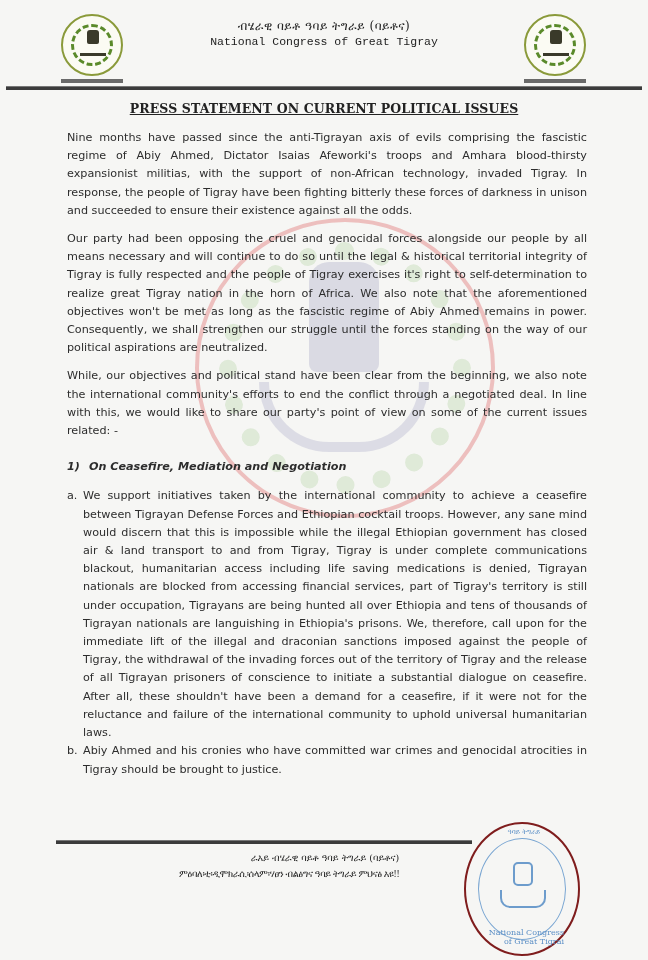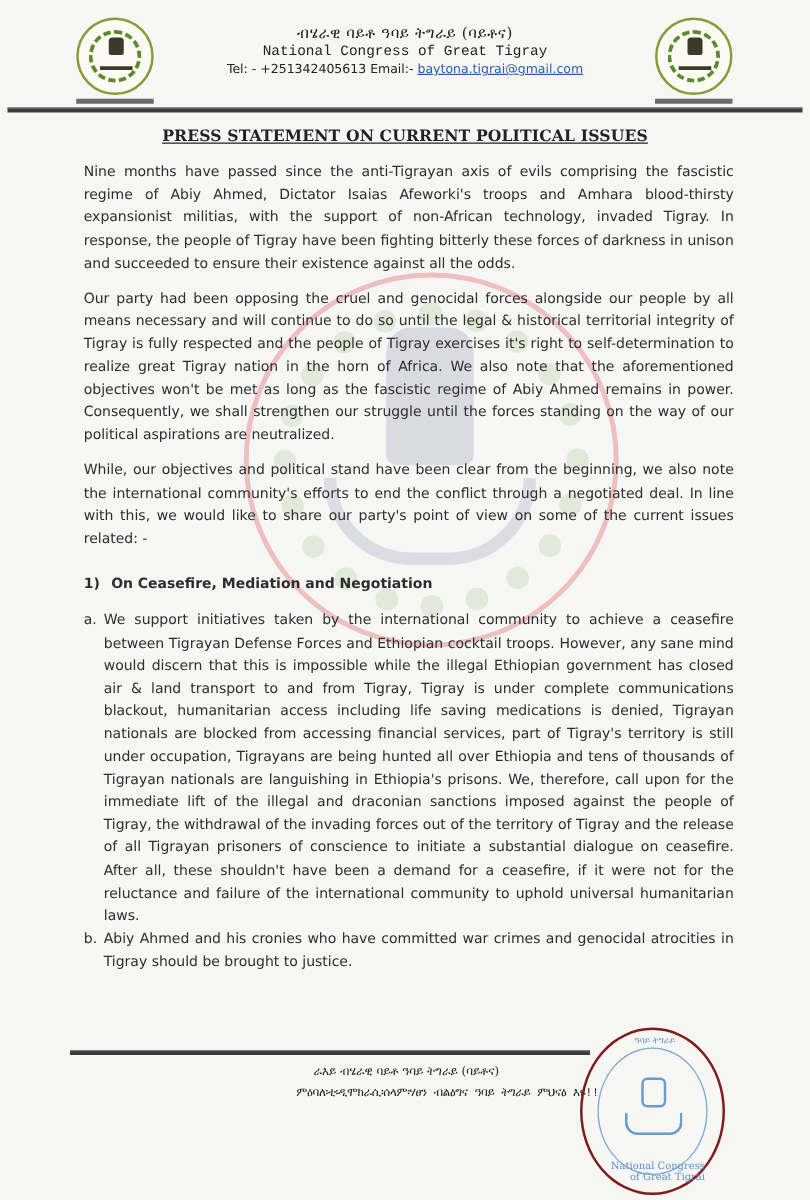--- a/index.html
+++ b/index.html
@@ -41,32 +41,32 @@
                  border: 4px solid rgba(220,90,90,0.35); pointer-events: none; }
     .wm-leaves { position: absolute; left: 20px; top: 20px; width: 252px; height: 252px; border-radius: 50%;
                  border: 18px dotted rgba(120,180,90,0.18); }
     .wm-fist { position: absolute; left: 110px; top: 40px; width: 70px; height: 110px; background: rgba(120,120,170,0.22); border-radius: 20px 20px 8px 8px; }
     .wm-table { position: absolute; left: 60px; top: 160px; width: 170px; height: 70px; border-radius: 0 0 90px 90px;
                 border: 10px solid rgba(120,120,170,0.2); border-top: none; }
 
     
     .body { position: absolute; left: 67px; top: 129px; width: 520px; font-size: 11.2px; line-height: 18.2px; color: #2d2d2d; }
     .para { text-align: justify; margin-bottom: 10px; }
-    .heading { font-weight: bold; margin-top: 18px; margin-bottom: 11px; }
+    .heading { font-weight: bold; margin-top: 18px; margin-bottom: 11px; font-style: italic; }
     .heading .num { display: inline-block; width: 18px; }
     .list-item { display: flex; text-align: justify; }
     .list-item .marker { flex: 0 0 16px; }
     .list-item .text { flex: 1; }
 
     
     .foot-rule { position: absolute; left: 56px; top: 840px; width: 416px; height: 4px; background: #3b3b3b; border-top: 1px solid #777; }
     .foot-line1 { position: absolute; left: 200px; top: 852px; width: 250px; text-align: center;
                   font-family: "DejaVu Serif", serif; font-size: 9.5px; color: #222; }
-    .foot-line2 { position: absolute; left: 189px; top: 869px; width: 290px; text-align: right;
-                  font-family: Liberation Mono, monospace; font-size: 9.5px; color: #222; letter-spacing: -0.3px; }
+    .foot-line2 { position: absolute; left: 179px; top: 869px; width: 290px; text-align: left;
+                  font-family: Liberation Serif, serif; font-size: 9.5px; color: #222; letter-spacing: -0.3px; }
 
     
     .stamp { position: absolute; left: 464px; top: 822px; width: 116px; height: 134px; border-radius: 50%;
              border: 2px solid #7f1d1d; }
     .stamp .ring { position: absolute; left: 12px; top: 14px; width: 88px; height: 102px; border-radius: 50%; border: 1.5px solid #7aa6d2; }
     .stamp .fist { position: absolute; left: 47px; top: 38px; width: 20px; height: 24px; border: 2px solid #6d9ccc; border-radius: 5px; }
     .stamp .people { position: absolute; left: 34px; top: 66px; width: 46px; height: 18px; border-bottom: 2px solid #6d9ccc; border-left: 2px solid #6d9ccc; border-right: 2px solid #6d9ccc; border-radius: 0 0 10px 10px; }
     .stamp .arc-text { position: absolute; left: 18px; top: 104px; width: 80px; text-align: right; font-size: 8px; color: #5b8fc6; font-family: "DejaVu Serif", serif; }
     .stamp .top-text { position: absolute; left: 36px; top: 4px; width: 44px; text-align: center; font-size: 7px; color: #5b8fc6; font-family: "DejaVu Serif", serif; }
   </style>
@@ -79,23 +79,20 @@
     <div class="logo left">
       <div class="inner"></div>
       <div class="fist"></div>
       <div class="people"></div>
     </div>
     <div class="logo-caption left"></div>
 
     <div class="lh-text">
       <div class="lh-amharic">ብሄራዊ ባይቶ ዓባይ ትግራይ (ባይቶና)</div>
       <div class="lh-name">National Congress of Great Tigray</div>
-      <div class="lh-contact">
-        <span>Tel: - +251342405613 Email:- </span><span class="email">baytona.tigrai@gmail.com</span>
-      </div>
     </div>
 
     <div class="logo right">
       <div class="inner"></div>
       <div class="fist"></div>
       <div class="people"></div>
     </div>
     <div class="logo-caption right"></div>
   </div>
 

